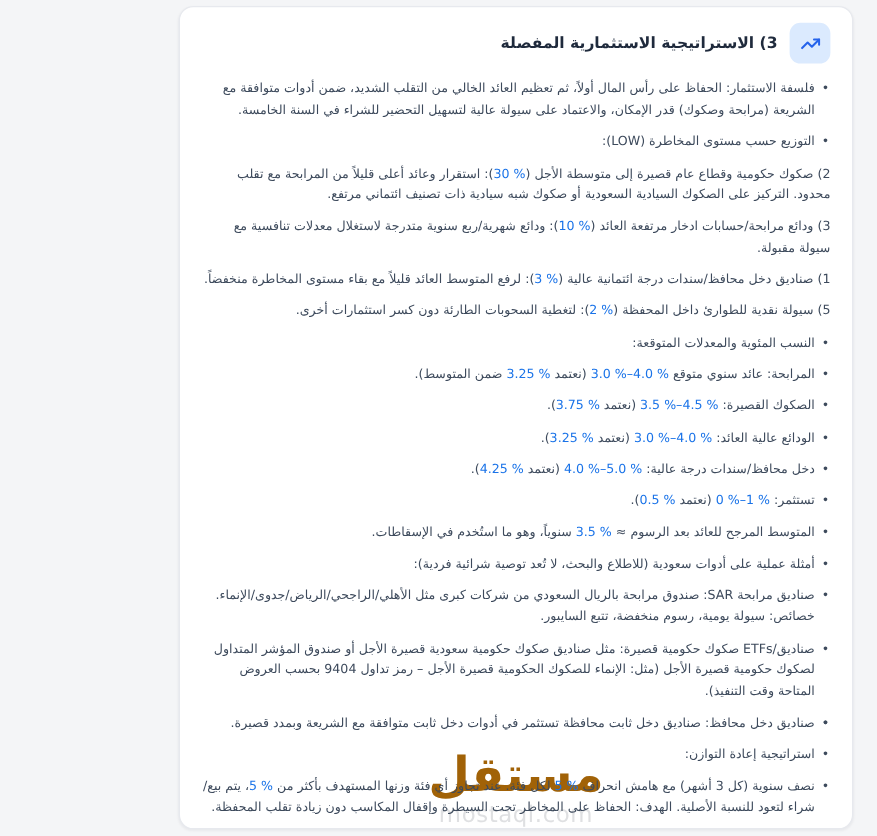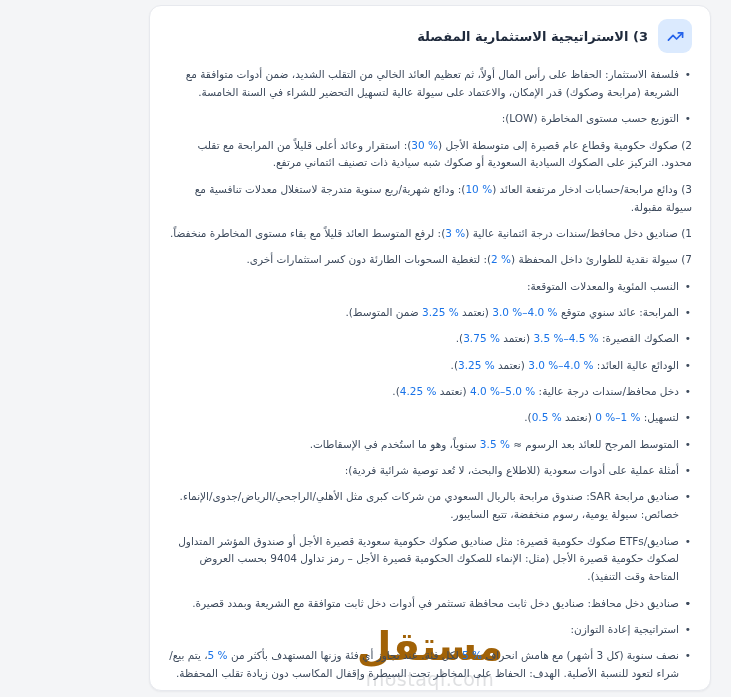--- a/index.html
+++ b/index.html
@@ -105,27 +105,27 @@
       </div>
       <h2 class="title">3) الاستراتيجية الاستثمارية المفصلة</h2>
     </div>
 
     <div class="card-body" id="bullet-list">
         <div class="item dotted"><span class="marker">•</span><span>فلسفة الاستثمار: الحفاظ على رأس المال أولاً، ثم تعظيم العائد الخالي من التقلب الشديد، ضمن أدوات متوافقة مع الشريعة (مرابحة وصكوك) قدر الإمكان، والاعتماد على سيولة عالية لتسهيل التحضير للشراء في السنة الخامسة.</span></div>
         <div class="item dotted"><span class="marker">•</span><span>التوزيع حسب مستوى المخاطرة (LOW):</span></div>
         <div class="item"><span>2) صكوك حكومية وقطاع عام قصيرة إلى متوسطة الأجل (</span><span class="hl ltr">30 %</span><span>): استقرار وعائد أعلى قليلاً من المرابحة مع تقلب محدود. التركيز على الصكوك السيادية السعودية أو صكوك شبه سيادية ذات تصنيف ائتماني مرتفع.</span></div>
         <div class="item"><span>3) ودائع مرابحة/حسابات ادخار مرتفعة العائد (</span><span class="hl ltr">10 %</span><span>): ودائع شهرية/ربع سنوية متدرجة لاستغلال معدلات تنافسية مع سيولة مقبولة.</span></div>
         <div class="item"><span>1) صناديق دخل محافظ/سندات درجة ائتمانية عالية (</span><span class="hl ltr">3 %</span><span>): لرفع المتوسط العائد قليلاً مع بقاء مستوى المخاطرة منخفضاً.</span></div>
-        <div class="item"><span>7) سيولة نقدية للطوارئ داخل المحفظة (</span><span class="hl ltr">2 %</span><span>): لتغطية السحوبات الطارئة دون كسر استثمارات أخرى.</span></div>
+        <div class="item"><span>5) سيولة نقدية للطوارئ داخل المحفظة (</span><span class="hl ltr">2 %</span><span>): لتغطية السحوبات الطارئة دون كسر استثمارات أخرى.</span></div>
         <div class="item dotted"><span class="marker">•</span><span>النسب المئوية والمعدلات المتوقعة:</span></div>
         <div class="item dotted"><span class="marker">•</span><span>المرابحة: عائد سنوي متوقع </span><span class="hl ltr">3.0 %–4.0 %</span><span> (نعتمد </span><span class="hl ltr">3.25 %</span><span> ضمن المتوسط).</span></div>
         <div class="item dotted"><span class="marker">•</span><span>الصكوك القصيرة: </span><span class="hl ltr">3.5 %–4.5 %</span><span> (نعتمد </span><span class="hl ltr">3.75 %</span><span>).</span></div>
         <div class="item dotted"><span class="marker">•</span><span>الودائع عالية العائد: </span><span class="hl ltr">3.0 %–4.0 %</span><span> (نعتمد </span><span class="hl ltr">3.25 %</span><span>).</span></div>
         <div class="item dotted"><span class="marker">•</span><span>دخل محافظ/سندات درجة عالية: </span><span class="hl ltr">4.0 %–5.0 %</span><span> (نعتمد </span><span class="hl ltr">4.25 %</span><span>).</span></div>
-        <div class="item dotted"><span class="marker">•</span><span>لتسهيل: </span><span class="hl ltr">0 %–1 %</span><span> (نعتمد </span><span class="hl ltr">0.5 %</span><span>).</span></div>
+        <div class="item dotted"><span class="marker">•</span><span>تستثمر: </span><span class="hl ltr">0 %–1 %</span><span> (نعتمد </span><span class="hl ltr">0.5 %</span><span>).</span></div>
         <div class="item dotted"><span class="marker">•</span><span>المتوسط المرجح للعائد بعد الرسوم ≈ </span><span class="hl ltr">3.5 %</span><span> سنوياً، وهو ما استُخدم في الإسقاطات.</span></div>
         <div class="item dotted"><span class="marker">•</span><span>أمثلة عملية على أدوات سعودية (للاطلاع والبحث، لا تُعد توصية شرائية فردية):</span></div>
         <div class="item dotted"><span class="marker">•</span><span>صناديق مرابحة SAR: صندوق مرابحة بالريال السعودي من شركات كبرى مثل الأهلي/الراجحي/الرياض/جدوى/الإنماء. خصائص: سيولة يومية، رسوم منخفضة، تتبع السايبور.</span></div>
         <div class="item dotted"><span class="marker">•</span><span>صناديق/ETFs صكوك حكومية قصيرة: مثل صناديق صكوك حكومية سعودية قصيرة الأجل أو صندوق المؤشر المتداول لصكوك حكومية قصيرة الأجل (مثل: الإنماء للصكوك الحكومية قصيرة الأجل – رمز تداول 9404 بحسب العروض المتاحة وقت التنفيذ).</span></div>
         <div class="item dotted"><span class="marker">•</span></div>
         <div class="item dotted"><span class="marker">•</span><span>صناديق دخل محافظ: صناديق دخل ثابت محافظة تستثمر في أدوات دخل ثابت متوافقة مع الشريعة وبمدد قصيرة.</span></div>
         <div class="item dotted"><span class="marker">•</span><span>استراتيجية إعادة التوازن:</span></div>
         <div class="item dotted"><span class="marker">•</span><span>نصف سنوية (كل 3 أشهر) مع هامش انحراف </span><span class="hl ltr">5 %</span><span> لكل فئة. عند تجاوز أي فئة وزنها المستهدف بأكثر من </span><span class="hl ltr">5 %</span><span>، يتم بيع/شراء لتعود للنسبة الأصلية. الهدف: الحفاظ على المخاطر تحت السيطرة وإقفال المكاسب دون زيادة تقلب المحفظة.</span></div>
       </div>
 

